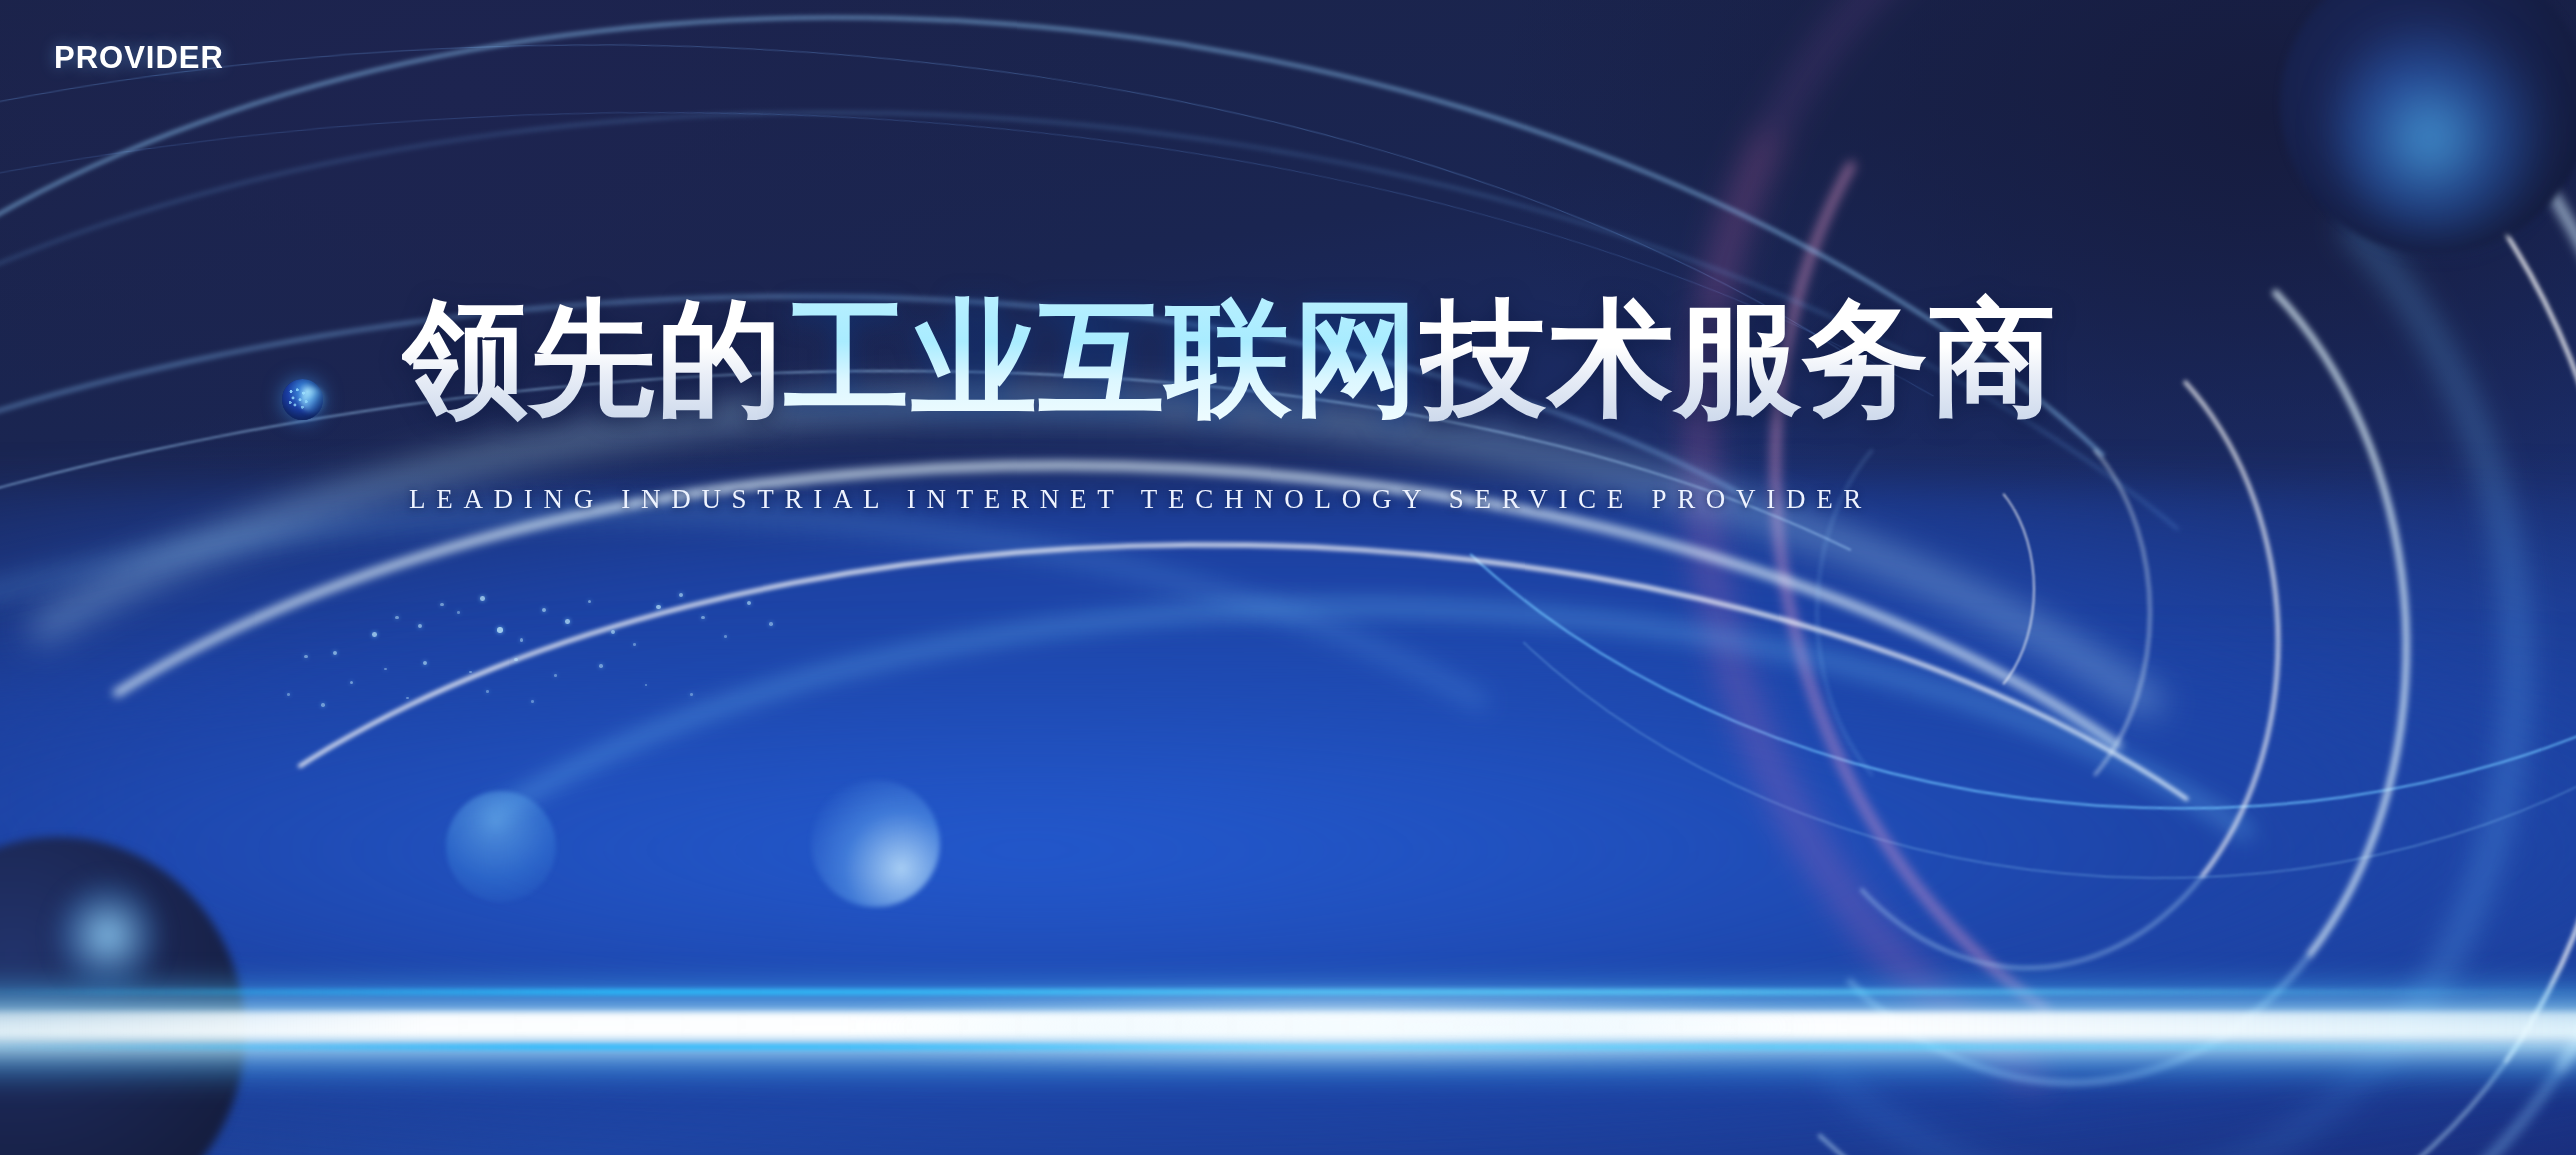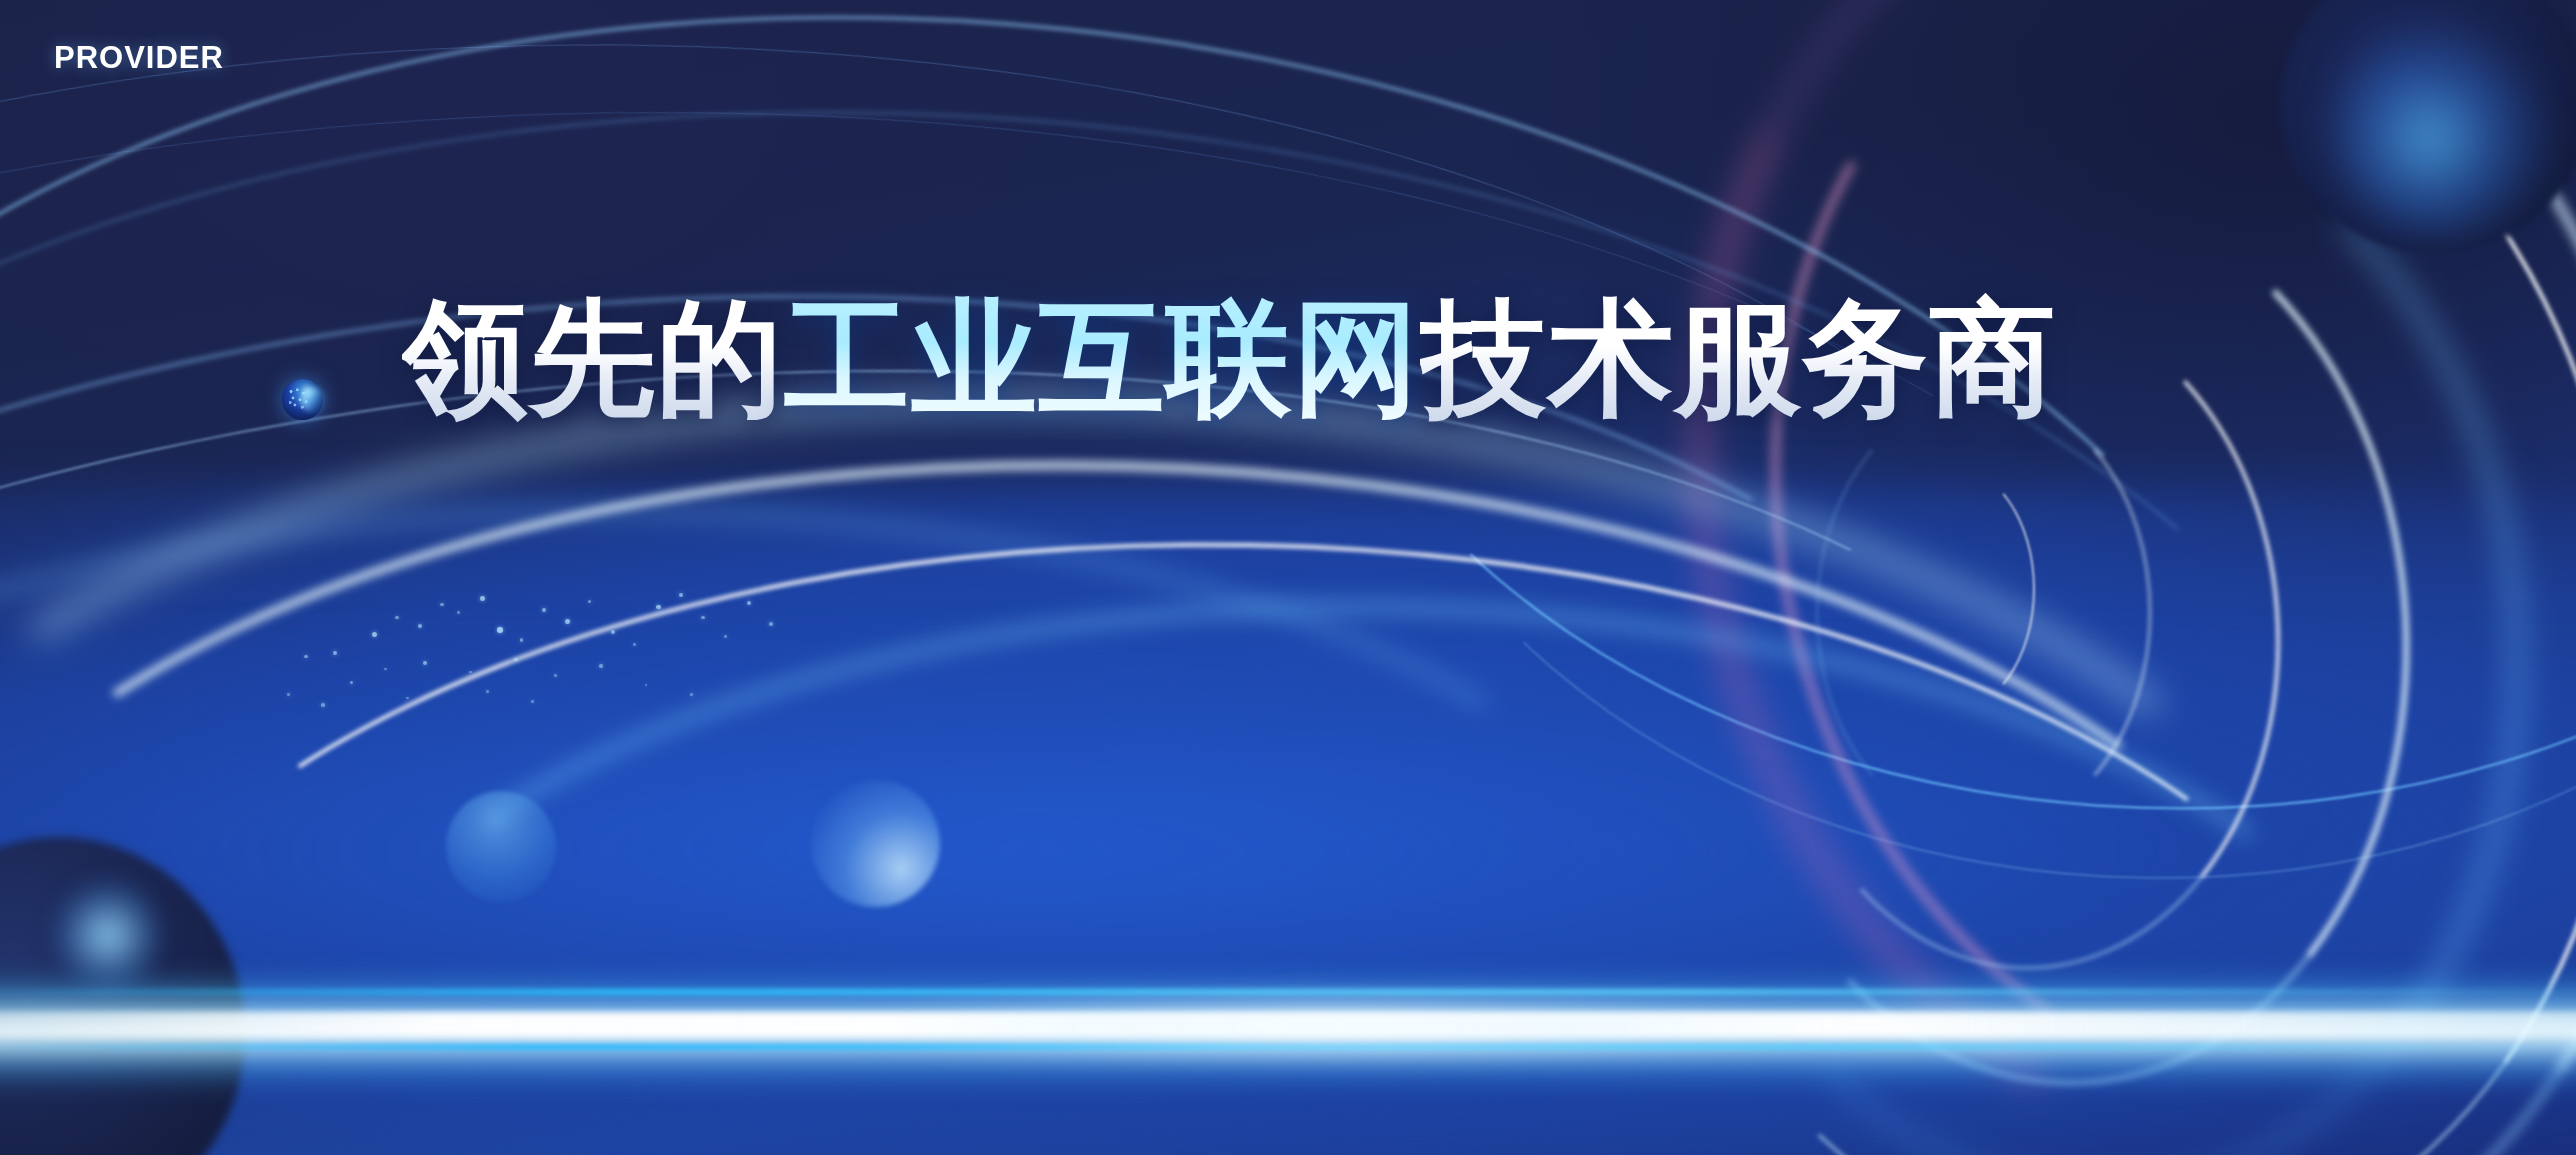--- a/index.html
+++ b/index.html
@@ -395,17 +395,18 @@
   </div>
 
   <div id="logo">PROVIDER</div>
 
   <div id="text-block">
 
     <div id="headline">
       <span class="seg">领先的</span><span class="seg cyan">工业互联网</span><span class="seg">技术服务商</span>
     </div>
 
+    <div id="subtitle">LEADING INDUSTRIAL INTERNET TECHNOLOGY SERVICE PROVIDER</div>
 
 
   </div>
 </div>
 
 
 </body></html>

